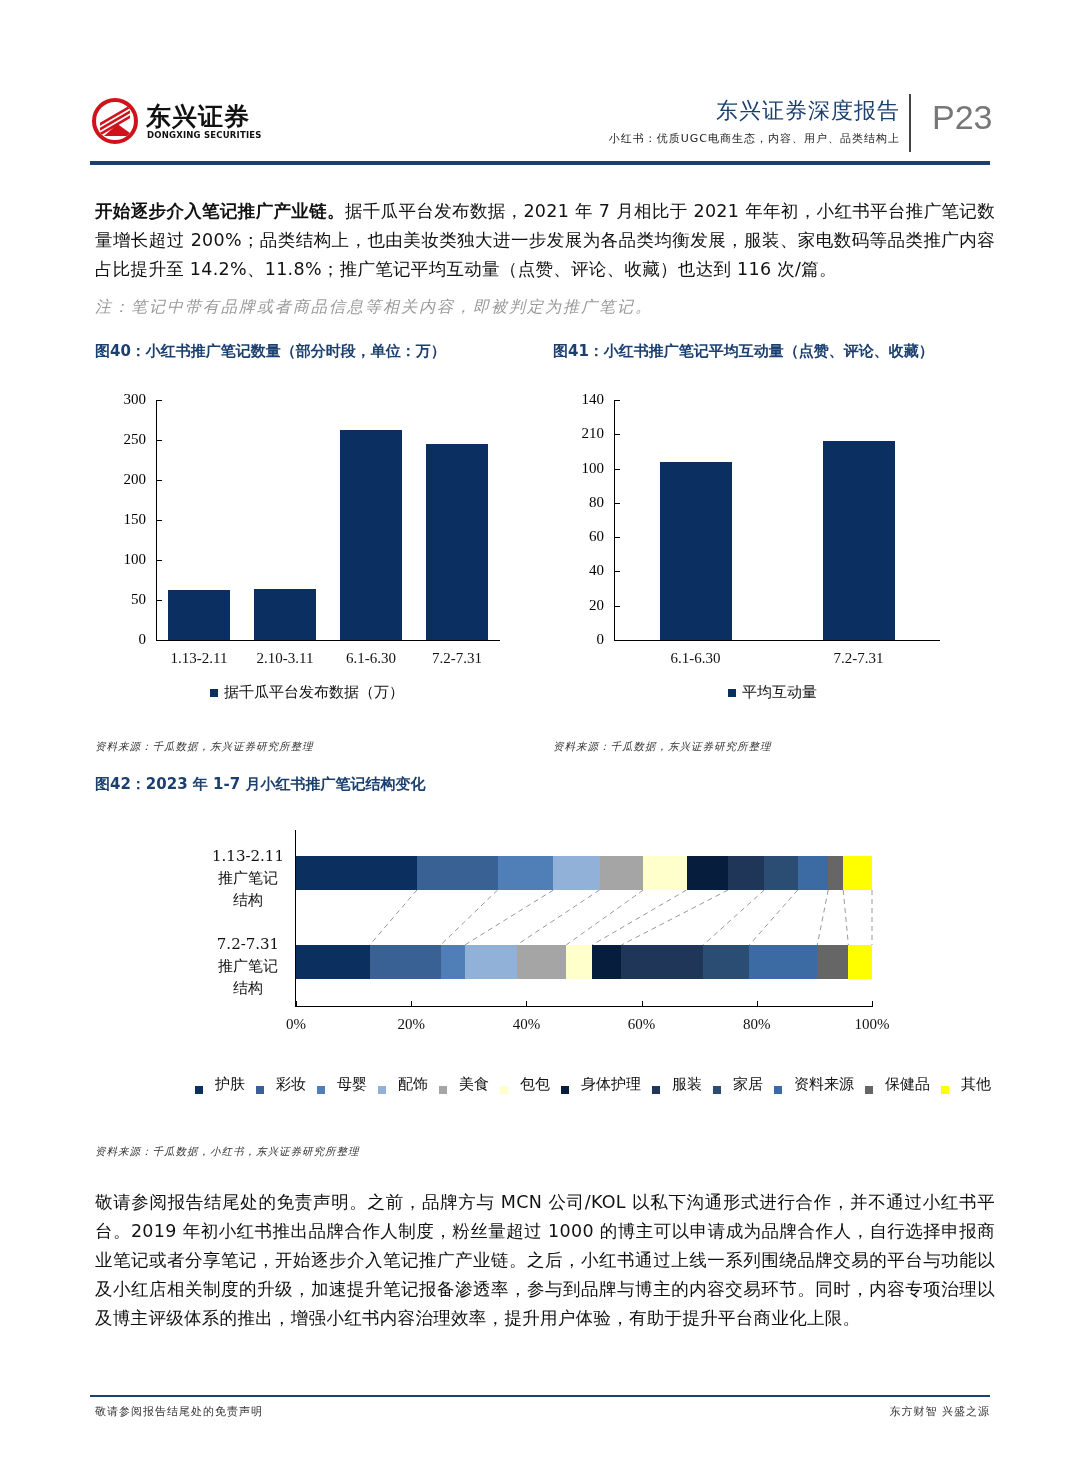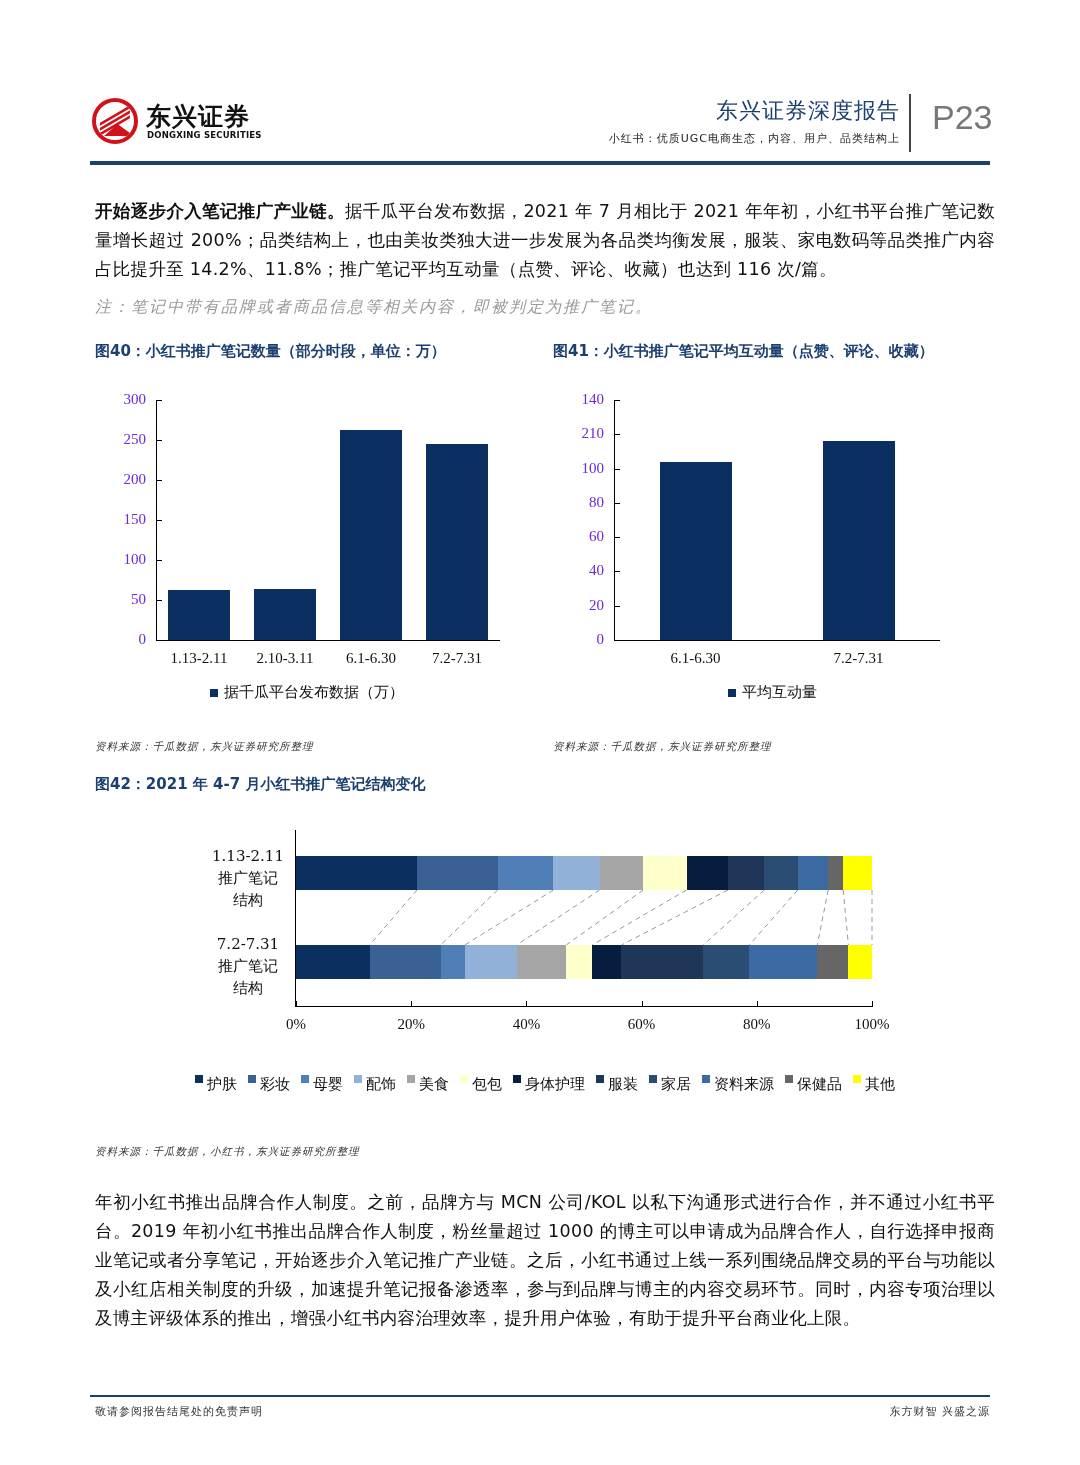--- a/index.html
+++ b/index.html
@@ -20,32 +20,32 @@
   
   .para { left:95px; width:900px; font-size:17.5px; line-height:29px; color:#111; letter-spacing:0.3px; text-align:justify; }
   .para b { font-weight:bold; }
   .note { left:95px; top:297px; font-size:16px; color:#999; font-style:italic; letter-spacing:2px; }
   .fig-title { font-size:15px; font-weight:bold; color:#1b3f6f; }
   .source { font-size:10.5px; color:#333; font-style:italic; letter-spacing:1px; }
   
   .chart { position:absolute; }
   .axis-y { position:absolute; width:1px; background:#000; }
   .axis-x { position:absolute; height:1px; background:#000; }
-  .tick-lbl { position:absolute; font-family:"Liberation Serif", serif; font-size:15px; color:#6d28d9; text-align:right; width:40px; }
+  .tick-lbl { position:absolute; font-family:"Liberation Serif", serif; font-size:15px; color:#000000; text-align:right; width:40px; }
   .ytick { position:absolute; width:6px; height:1px; background:#000; }
   .bar { position:absolute; background:#0b2f60; }
   .x-lbl { position:absolute; font-family:"Liberation Serif", serif; font-size:15px; text-align:center; width:100px; }
   .legend { position:absolute; font-size:15px; font-family:"DejaVu Serif", serif; display:flex; align-items:center; gap:6px; }
   .legend .sw { display:inline-block; width:8px; height:8px; }
   
   .seg { position:absolute; top:0; height:100%; }
   .stack-row { position:absolute; height:34px; }
   .row-lbl { position:absolute; font-family:"DejaVu Serif", serif; font-size:15px; text-align:center; width:90px; line-height:22px; }
   .leg2 { position:absolute; left:195px; top:1075px; display:flex; gap:11px; font-size:15px; font-family:"DejaVu Serif", serif; align-items:center; }
-  .leg2 .item { display:flex; align-items:flex-start; gap:4px; }
+  .leg2 .item { display:flex; align-items:flex-end; gap:12px; }
   .leg2 .sw { width:8px; height:8px; display:inline-block; }
   .footer-line { left:90px; top:1395px; width:900px; height:2px; background:#1b3f6f; }
   .footer-left { left:95px; top:1404px; font-size:11px; color:#333; letter-spacing:1px; }
   .footer-right { right:90px; top:1404px; font-size:11px; color:#333; letter-spacing:1px; }
 </style>
 </head>
 <body>
 
 <div class="abs logo">
   <div class="logo-circle">
@@ -133,21 +133,21 @@
       <div class="bar" style="left: 282.5px; width: 72px; top: 56.1429px; height: 198.857px;"></div>
       <div class="x-lbl" style="left: 268.5px; top: 265px;">7.2-7.31</div>
     </div>
   <div class="legend" style="left:188px; top:298px">
     <span class="sw" style="background:#0b2f60"></span>
     <span>平均互动量</span>
   </div>
 </div>
 <div class="abs source" style="left:553px; top:740px">资料来源：千瓜数据，东兴证券研究所整理</div>
 
-<div class="abs fig-title" style="left:95px; top:775px">图42：2021 年 4-7 月小红书推广笔记结构变化</div>
+<div class="abs fig-title" style="left:95px; top:775px">图42：2023 年 1-7 月小红书推广笔记结构变化</div>
 <div class="chart" style="left:0; top:0; width:1080px; height:1100px; pointer-events:none">
   <div class="row-lbl" style="left:203px; top:845px">
     <div>1.13-2.11</div>
     <div>推广笔记</div>
     <div>结构</div>
   </div>
   <div class="row-lbl" style="left:203px; top:933px">
     <div>7.2-7.31</div>
     <div>推广笔记</div>
     <div>结构</div>
@@ -257,18 +257,18 @@
       <span>保健品</span>
     </div>
     <div class="item">
       <span class="sw" style="background: rgb(255, 255, 0);"></span>
       <span>其他</span>
     </div>
   </div>
 <div class="abs source" style="left:95px; top:1145px">资料来源：千瓜数据，小红书，东兴证券研究所整理</div>
 
 <div class="abs para" style="top:1188px">
-  <span>年初小红书推出品牌合作人制度。</span><span>之前，品牌方与 MCN 公司/KOL 以私下沟通形式进行合作，并不通过小红书平台。2019 年初小红书推出品牌合作人制度，粉丝量超过 1000 的博主可以申请成为品牌合作人，自行选择申报商业笔记或者分享笔记，开始逐步介入笔记推广产业链。之后，小红书通过上线一系列围绕品牌交易的平台与功能以及小红店相关制度的升级，加速提升笔记报备渗透率，参与到品牌与博主的内容交易环节。同时，内容专项治理以及博主评级体系的推出，增强小红书内容治理效率，提升用户体验，有助于提升平台商业化上限。</span>
+  <span>敬请参阅报告结尾处的免责声明。</span><span>之前，品牌方与 MCN 公司/KOL 以私下沟通形式进行合作，并不通过小红书平台。2019 年初小红书推出品牌合作人制度，粉丝量超过 1000 的博主可以申请成为品牌合作人，自行选择申报商业笔记或者分享笔记，开始逐步介入笔记推广产业链。之后，小红书通过上线一系列围绕品牌交易的平台与功能以及小红店相关制度的升级，加速提升笔记报备渗透率，参与到品牌与博主的内容交易环节。同时，内容专项治理以及博主评级体系的推出，增强小红书内容治理效率，提升用户体验，有助于提升平台商业化上限。</span>
 </div>
 
 <div class="abs footer-line"></div>
 <div class="abs footer-left">敬请参阅报告结尾处的免责声明</div>
 <div class="abs footer-right">东方财智 兴盛之源</div>
 
 </body></html>

